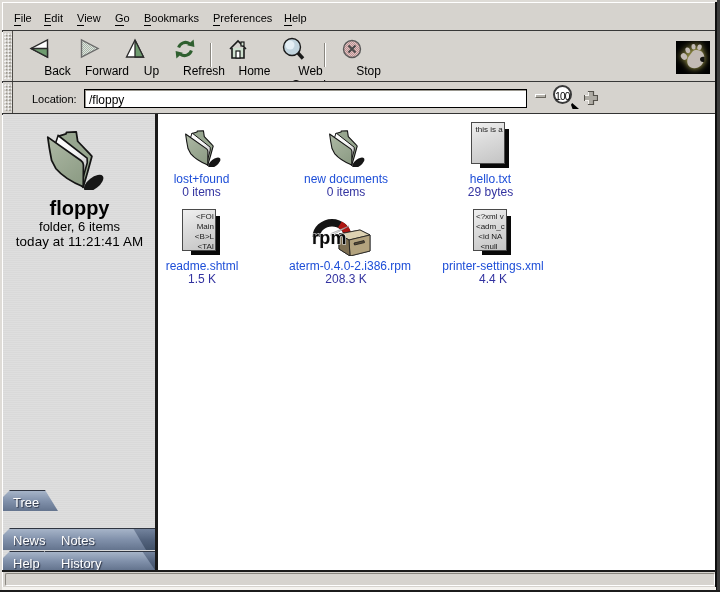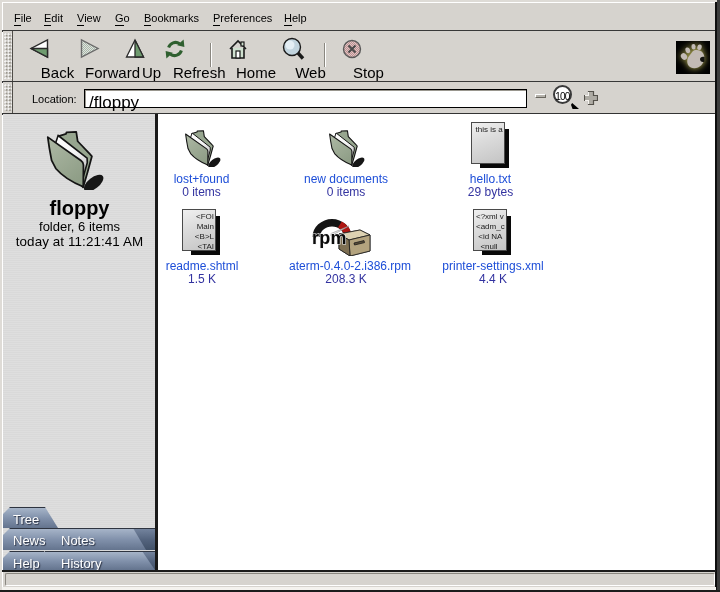--- a/index.html
+++ b/index.html
@@ -27,32 +27,32 @@
   #toolbar { position:absolute; left:3px; top:31px; width:712px; height:50px; background:#d6d3ce; }
   .grip { position:absolute; left:1px; top:2px; width:8px; height:46px;
       background-color:#d0cdc8;
       background-image:radial-gradient(circle at 1.2px 1.2px, #f8f8f8 0.9px, transparent 1.1px),
                        radial-gradient(circle at 2.4px 2.4px, #9a978f 0.9px, transparent 1.1px);
       background-size:3.4px 3.4px; }
   .gripline { position:absolute; left:9px; top:0; width:1px; height:50px; background:#504d48; }
   #tb-line { position:absolute; left:2px; top:81px; width:713px; height:1.5px; background:#383838; }
   .tbtn { position:absolute; top:6px; width:70px; text-align:center; }
   .tbtn .ticon { height:24px; position:relative; }
-  .tbtn .tlabel { font-size:15px; color:#000; margin-top:3px;padding-left:33px; }
+  .tbtn .tlabel { font-size:12px; color:#000; margin-top:3px;padding-left:33px; }
   .tsep { position:absolute; top:12px; width:2px; height:24px; background:#8a8780; border-right:1px solid #fff; }
   #throbber { position:absolute; left:673px; top:10px; width:34px; height:33px; background:#000; }
 
   
   #locbar { position:absolute; left:3px; top:82px; width:712px; height:31px; background:#d6d3ce; }
   #locbar .grip { height:27px; }
   #locbar .gripline { height:31px; }
   #loc-label { position:absolute; left:29px; top:11px; font-size:11px; }
   #loc-input { position:absolute; left:81px; top:7px; width:443px; height:19px; background:#fff;
       border:1px solid #000; box-shadow:inset 1px 1px 0 #9a978f; }
-  #loc-input span { position:absolute; left:4px; top:3px; font-size:17px;text-align:right; }
+  #loc-input span { position:absolute; left:4px; top:3px; font-size:12px;text-align:right; }
   #loc-line { position:absolute; left:2px; top:113px; width:713px; height:2px; background:#333; }
   #zoom-minus { position:absolute; left:532px; top:12px; width:11px; height:4px; background:#b4b1aa;
       border-top:1px solid #fff; border-left:1px solid #fff; border-right:1px solid #6a675f; border-bottom:1px solid #6a675f; }
   #zoom-circle { position:absolute; left:550px; top:3px; width:19px; height:19px; border-radius:50%;
       background:#fff; border:2px solid #3a3a3a; }
   #zoom-circle span { display:block; font-size:10px; line-height:19px; text-align:center; letter-spacing:-0.8px; }
   #zoom-handle { position:absolute; left:568px; top:21px; width:8px; height:6px; background:#000;
       clip-path:polygon(15% 0, 100% 100%, 20% 100%, 0 30%); }
   #zoom-plus { position:absolute; left:581px; top:9px; width:14px; height:14px; }
   #viewas { position:absolute; left:605px; top:3px; width:102px; height:24px; background:#d6d3ce;
@@ -77,21 +77,21 @@
   .tabrow { position:absolute; left:0; width:153px; }
   .tab { position:absolute; top:0; height:100%; color:#fff; font-size:13px;
       background:linear-gradient(#a6b4c8 0%, #8191ab 50%, #64748e 100%);
       border-top:1px solid #2e3440; }
   .tab span { position:absolute; left:10px; top:4px; text-shadow:1px 1px 1px #2a3040; }
   .tab.slant, .tab.slant2 { filter:drop-shadow(1.5px 0 0 rgba(40,48,64,0.85)); }
   .tab.slant { clip-path:polygon(0 100%, 0 7px, 7px 0, calc(100% - 13px) 0, 100% 100%); }
   .tab.slant2 { clip-path:polygon(0 100%, 0 0, calc(100% - 13px) 0, 100% 100%); }
   .tabfill { position:absolute; top:0; height:100%; right:0;
       background:linear-gradient(#73839d 0%, #54647e 50%, #415168 100%); border-top:1px solid #2e3440; }
-  #row-tree { top:393px; height:21px; }
+  #row-tree { top:376px; height:21px; }
   #row-news { top:414px; height:22px; }
   #row-help { top:437px; height:19px; }
 
   
   #statusline { position:absolute; left:2px; top:570px; width:714px; height:2px; background:#1a1a1a; }
   #statusbar { position:absolute; left:3px; top:572px; width:712px; height:15px; background:#d6d3ce; }
   #statusbar .inner { position:absolute; left:2px; top:1px; width:710px; height:13px;
       border:1px solid #8a8780; border-bottom-color:#fff; border-right-color:#fff; border-radius:2px; }
 
   
@@ -154,21 +154,21 @@
               <pattern id="stip" width="2" height="2" patternUnits="userSpaceOnUse">
           <rect width="2" height="2" fill="#dfe5df"></rect>
           <rect x="1" width="1" height="1" fill="#a9b6a9"></rect>
                 <rect y="1" width="1" height="1" fill="#a9b6a9"></rect>
         </pattern>
             </defs>
         <path d="M29.5 3 L29.5 20 L46 11.5 Z" fill="url(#stip)" stroke="#6a6a6a" stroke-width="1.4"></path>
       </svg></div>
       <div class="tlabel">Forward</div>
     </div>
-    <div class="tbtn" style="left:137px">
+    <div class="tbtn" style="left:147px">
       <div class="ticon"><svg width="70" height="24" viewBox="0 0 70 24">
         <g stroke="#2f5f2f" stroke-width="3" fill="none">
           <path d="M28.6 10.5 a7.2 7.2 0 0 1 11 -3.8"></path>
           <path d="M41.4 13.5 a7.2 7.2 0 0 1 -11 3.8"></path>
         </g>
         <path d="M43.6 2.6 L44.4 10 L37.2 8.2 Z" fill="#2f5f2f"></path>
         <path d="M26.4 21.4 L25.6 14 L32.8 15.8 Z" fill="#2f5f2f"></path>
       </svg></div>
       <div class="tlabel">Refresh</div>
     </div>

